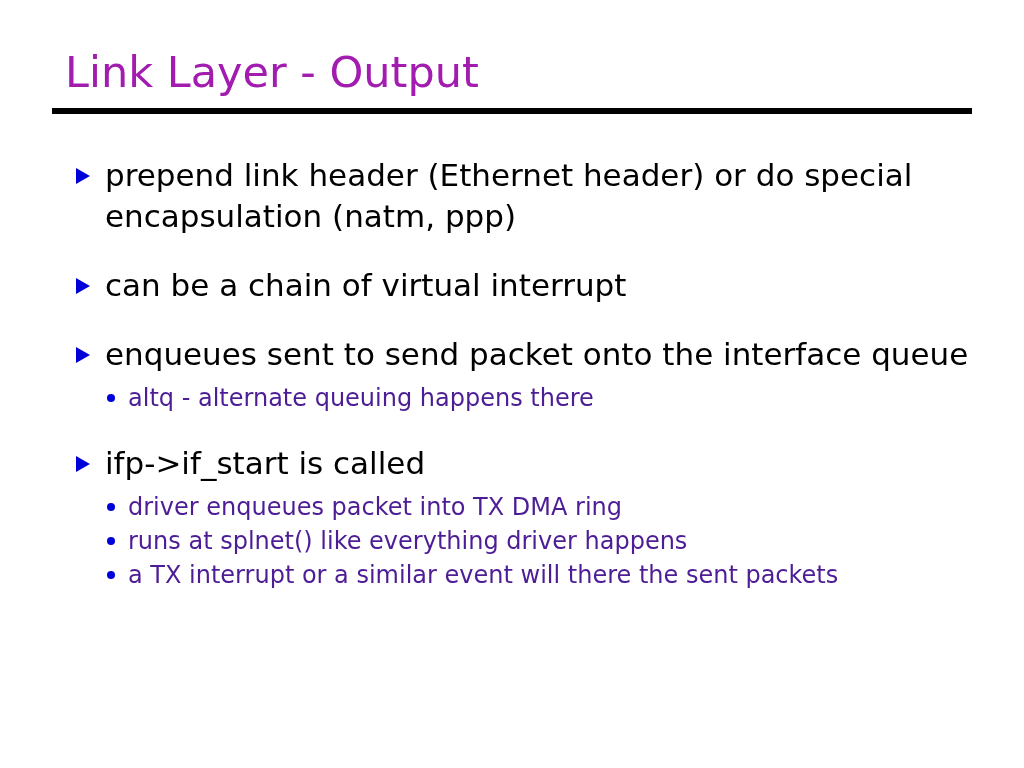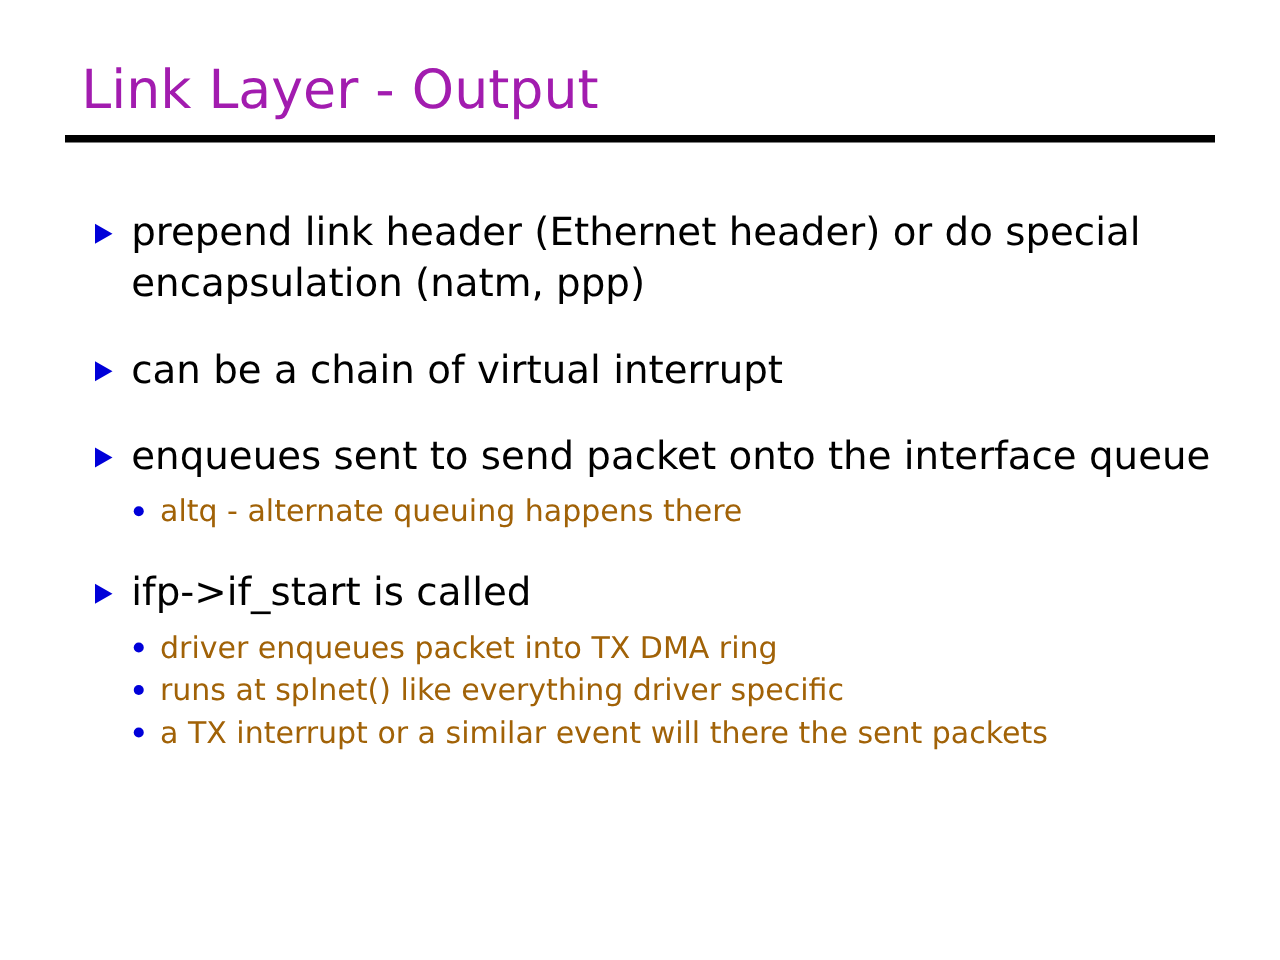--- a/index.html
+++ b/index.html
@@ -78,35 +78,34 @@
     top: 13px;
     width: 0;
     height: 0;
     border-top: 8px solid transparent;
     border-bottom: 8px solid transparent;
     border-left: 14px solid #0000d9;
   }
 
   .b1-text {
     display: block;
-    margin-top: 11px;
   }
 
   ul.level2 {
     list-style: none;
     margin: 6px 0 0 0;
     padding: 0;
   }
 
   li.bullet2 {
     position: relative;
     padding-left: 23px;
     font-size: 24px;
     line-height: 34px;
-    color: #a16207;
+    color: #4c1d95;
     margin: 0;
   }
 
   .dot {
     position: absolute;
     left: 2px;
     top: 13px;
     width: 8px;
     height: 8px;
     border-radius: 50%;
@@ -154,21 +153,21 @@
       <li class="bullet1">
         <span class="tri"></span>
         <span class="b1-text">ifp-&gt;if_start is called</span>
         <ul class="level2">
           <li class="bullet2">
             <span class="dot"></span>
             <span class="b2-text">driver enqueues packet into TX DMA ring</span>
           </li>
           <li class="bullet2">
             <span class="dot"></span>
-            <span class="b2-text">runs at splnet() like everything driver specific</span>
+            <span class="b2-text">runs at splnet() like everything driver happens</span>
           </li>
           <li class="bullet2">
             <span class="dot"></span>
             <span class="b2-text">a TX interrupt or a similar event will there the sent packets</span>
           </li>
         </ul>
       </li>
 
     </ul>
   </div>

